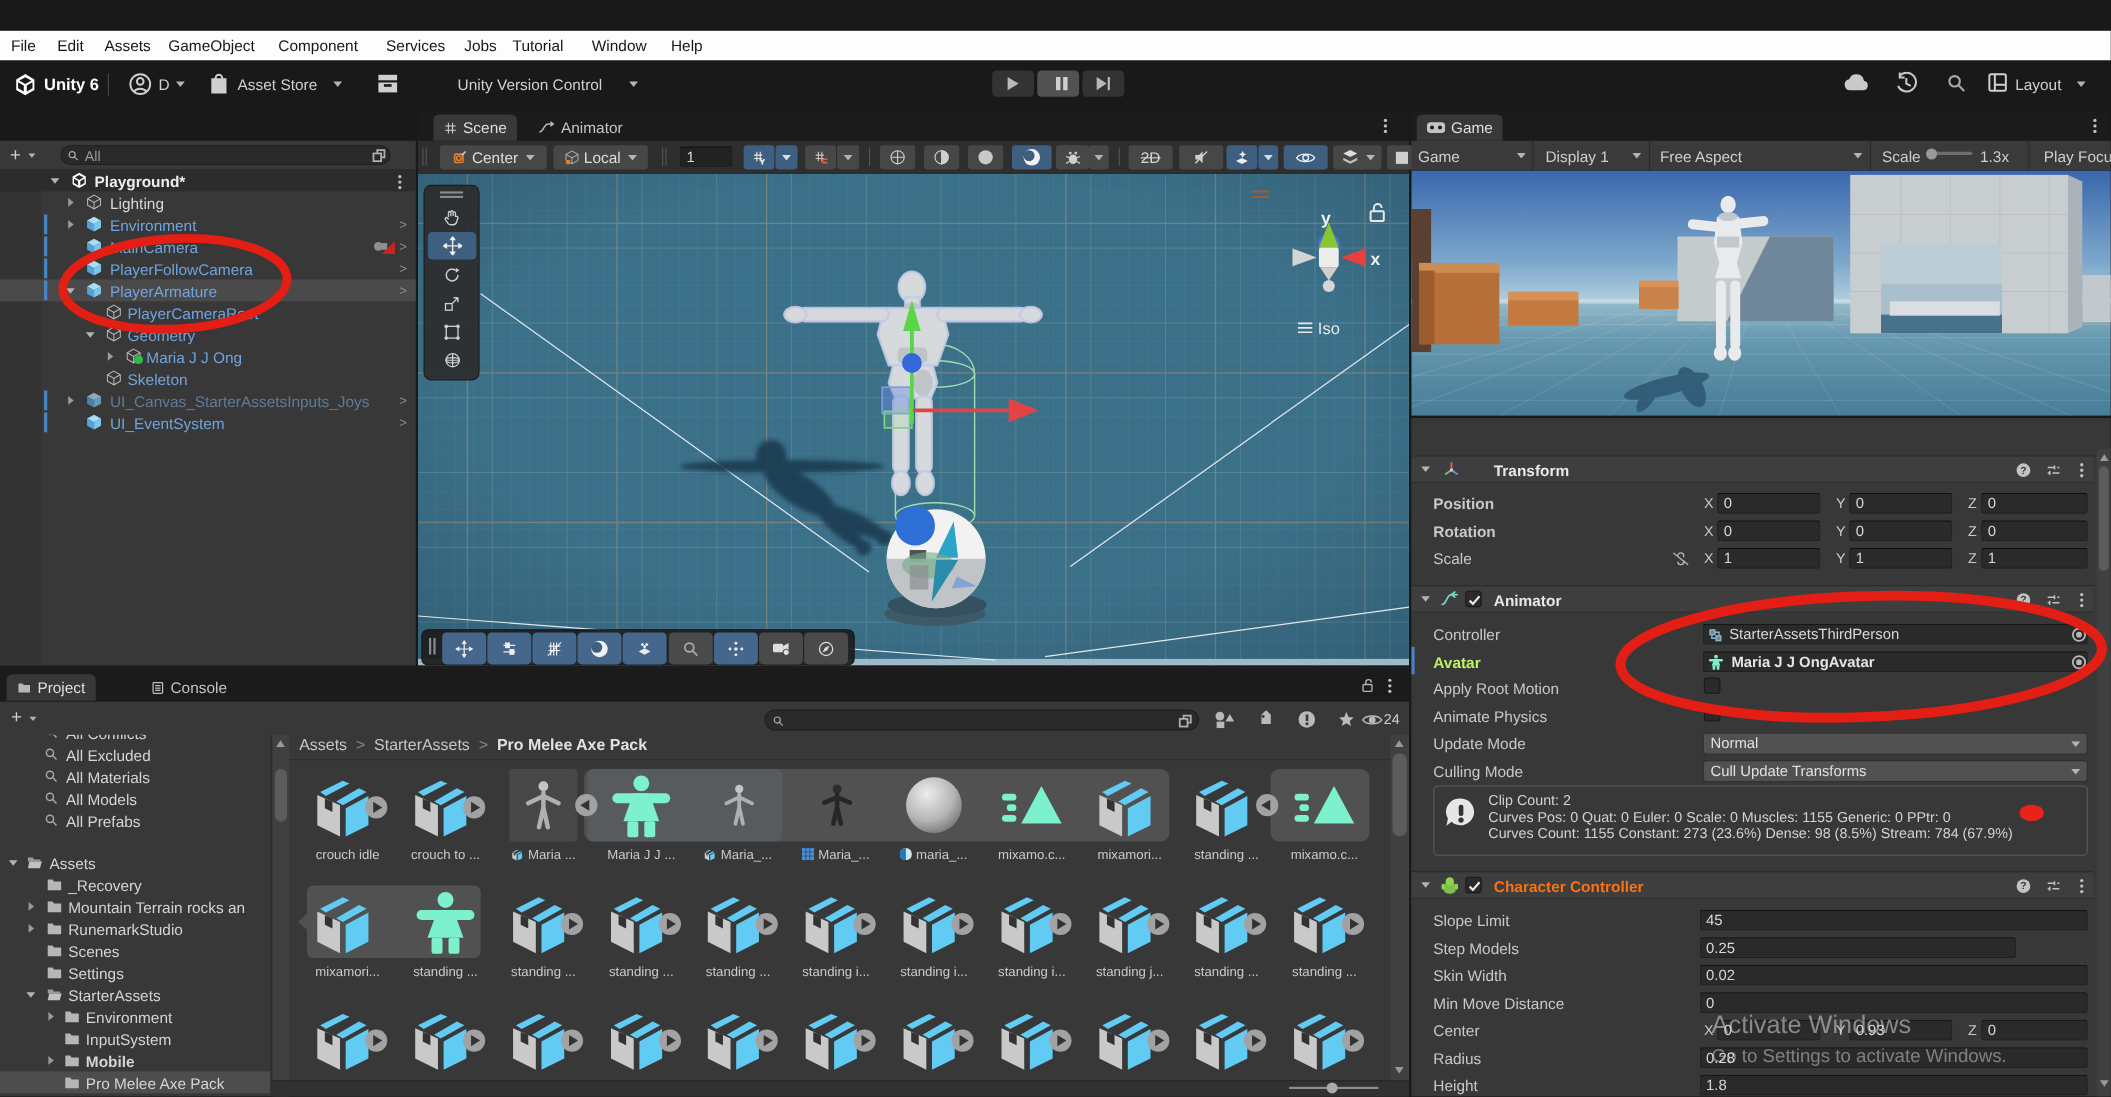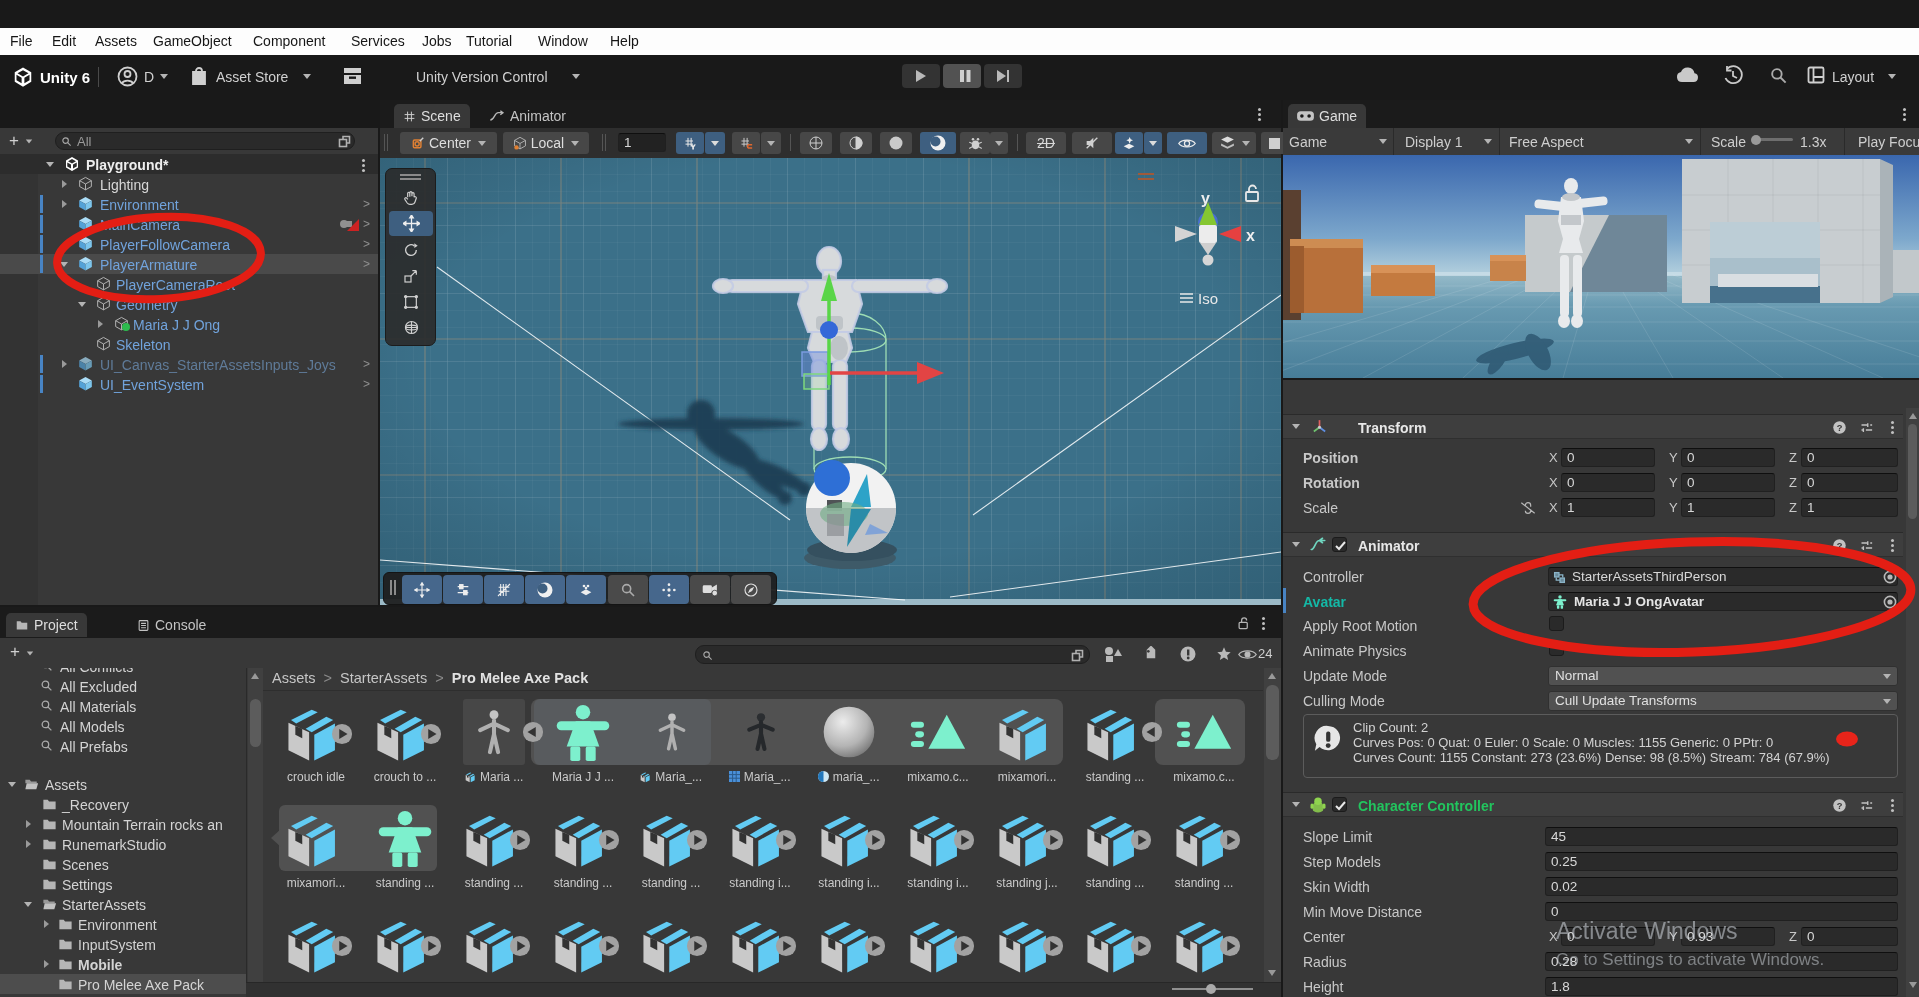--- a/index.html
+++ b/index.html
@@ -842,21 +842,21 @@
 <div class="fld" style="left:265px;top:187px;width:350px"><svg class="a" style="left:4px;top:3px" width="13" height="13" viewBox="0 0 24 24" fill="none" stroke="#8ab4c8" stroke-width="2.4">
           <rect x="3" y="3" width="8" height="8" fill="#6a8a9a"></rect>
           <rect x="13" y="13" width="8" height="8" fill="#6a8a9a"></rect>
           <path d="M11,7 h7 v5 M13,17 h-7 v-5"></path>
         </svg><span style="margin-left:18px">StarterAssetsThirdPerson</span></div>
 <svg class="a" style="left:600px;top:190px" width="14" height="14" fill="none" stroke="#b8b8b8" stroke-width="1.6">
         <circle cx="7" cy="7" r="5.6"></circle>
         <circle cx="7" cy="7" r="1.8" fill="#b8b8b8"></circle>
       </svg>
 <div class="a" style="left:0;top:208px;width:3px;height:25px;background:#4884c4"></div>
-<div class="ilbl" style="left:20px;top:214px;font-weight:bold;color:#14b8a6">Avatar</div>
+<div class="ilbl" style="left:20px;top:214px;font-weight:bold;color:#bef264">Avatar</div>
 <div class="fld" style="left:265px;top:212px;width:350px"><svg class="a" style="left:4px;top:2px" width="14" height="14" viewBox="0 0 64 64">
           <use href="#i-av"></use>
         </svg><span style="margin-left:20px;font-weight:bold;color:#e4e4e4">Maria J J OngAvatar</span></div>
 <svg class="a" style="left:600px;top:215px" width="14" height="14" fill="none" stroke="#b8b8b8" stroke-width="1.6">
         <circle cx="7" cy="7" r="5.6"></circle>
         <circle cx="7" cy="7" r="1.8" fill="#b8b8b8"></circle>
       </svg>
 <div class="ilbl" style="left:20px;top:238px">Apply Root Motion</div>
 <div class="chk" style="left:266px;top:236px"></div>
 <div class="ilbl" style="left:20px;top:263px">Animate Physics</div>
@@ -873,32 +873,32 @@
 <div class="a" style="left:70px;top:355px;font-size:13px;color:#d2d2d2">Curves Pos: 0 Quat: 0 Euler: 0 Scale: 0 Muscles: 1155 Generic: 0 PPtr: 0</div>
 <div class="a" style="left:70px;top:370px;font-size:13px;color:#d2d2d2">Curves Count: 1155 Constant: 273 (23.6%) Dense: 98 (8.5%) Stream: 784 (67.9%)</div>
 <div class="sechdr" style="top:412px"></div>
 <div class="a tri-d" style="left:9px;top:422px"></div>
 <svg class="a" style="left:26px;top:416px" width="18" height="18" viewBox="0 0 24 24">
         <use href="#i-cc"></use>
       </svg>
 <div class="chk" style="left:49px;top:417px;background:#2a2a2a"><svg width="13" height="13" style="margin:1px">
           <path d="M2,7 L5,10 L11,3" stroke="#e8e8e8" stroke-width="2" fill="none"></path>
         </svg></div>
-<b class="a" style="left:75px;top:418px;color:#22c55e;font-size:14px">Character Controller</b>
+<b class="a" style="left:75px;top:418px;color:#f97316;font-size:14px">Character Controller</b>
 <svg class="a" style="left:549px;top:418px" width="15" height="15" viewBox="0 0 24 24">
         <use href="#i-help"></use>
       </svg>
 <svg class="a" style="left:576px;top:418px" width="15" height="15" viewBox="0 0 24 24">
         <use href="#i-preset"></use>
       </svg>
 <div class="a dots" style="left:608px;top:424px"></div>
 <div class="ilbl" style="left:20px;top:449px">Slope Limit</div>
       <div class="fld" style="left:262px;top:447px;width:353px">45</div>
 <div class="ilbl" style="left:20px;top:474px">Step Models</div>
-      <div class="fld" style="left:262px;top:472px;width:353px">0.25</div>
+      <div class="fld" style="left:262px;top:472px;width:288px">0.25</div>
 <div class="ilbl" style="left:20px;top:499px">Skin Width</div>
       <div class="fld" style="left:262px;top:497px;width:353px">0.02</div>
 <div class="ilbl" style="left:20px;top:524px">Min Move Distance</div>
       <div class="fld" style="left:262px;top:522px;width:353px">0</div>
 <div class="ilbl" style="left:20px;top:549px">Center</div>
 <span class="axl" style="left:266px;top:549px">X</span>
       <div class="fld" style="left:278px;top:547px;width:94px">0</div>
 <span class="axl" style="left:386px;top:549px">Y</span>
       <div class="fld" style="left:398px;top:547px;width:94px">0.93</div>
 <span class="axl" style="left:506px;top:549px">Z</span>

